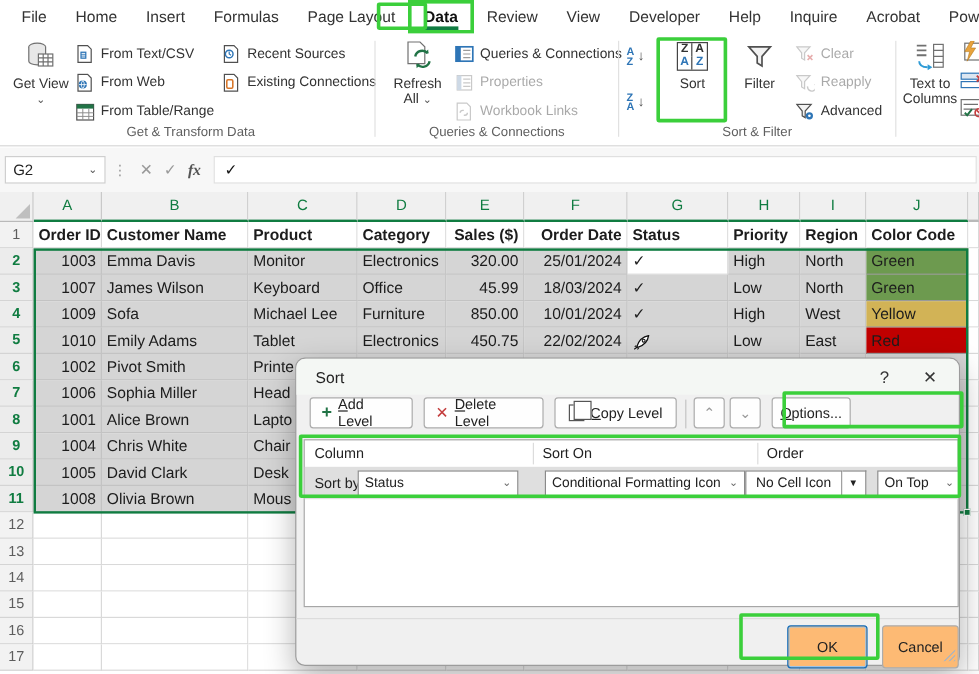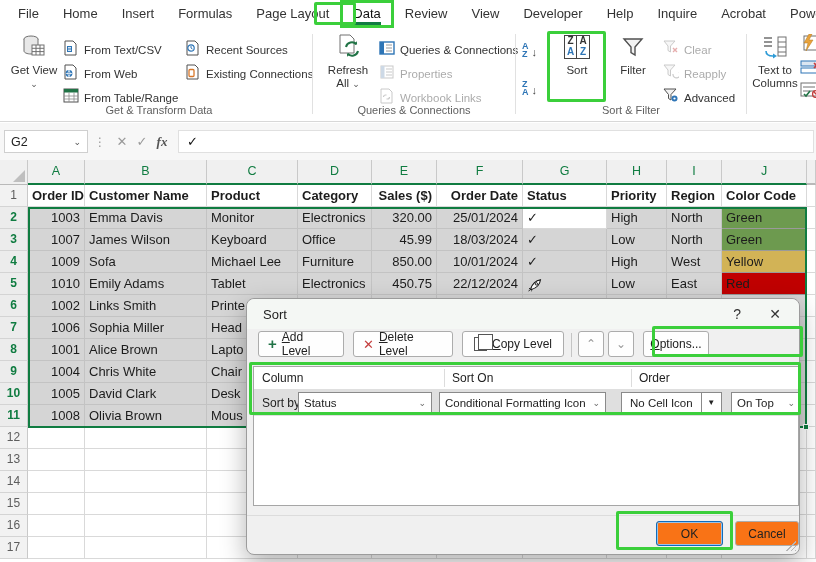--- a/index.html
+++ b/index.html
@@ -9,31 +9,31 @@
     --sel-gray:#D5D5D5;
     --ink:#1c1c1c;
   }
   *{box-sizing:border-box;margin:0;padding:0}
   html,body{width:816px;height:562px;overflow:hidden}
   body{font-family:"Liberation Sans","DejaVu Sans",sans-serif;background:#fff;position:relative;color:var(--ink);font-size:13px}
 
   
   #menubar{position:absolute;left:0;top:0;width:816px;height:28px;background:#fff;display:flex;align-items:center;padding-left:6px}
   .mtab{padding:0 12px;font-size:13px;color:#333;line-height:26px;white-space:nowrap;cursor:default;position:relative}
-  .mtab.active{font-weight:normal;color:#111;outline:3px solid var(--anno);outline-offset:-2px}
+  .mtab.active{font-weight:bold;color:#111;outline:3px solid var(--anno);outline-offset:-2px}
   .mtab.active .ul{position:absolute;left:12px;right:12px;bottom:2px;height:3px;background:var(--xl-green)}
 
   
   #ribbon{position:absolute;left:0;top:28px;width:816px;height:94px;background:#fff;border-bottom:1px solid #D8D8D8}
   .rdiv{position:absolute;top:6px;height:80px;width:1px;background:#E1E1E1}
   .glabel{position:absolute;top:76px;font-size:11px;color:#5f5f5f;text-align:center;white-space:nowrap}
   .bigbtn{position:absolute;top:4px;display:flex;flex-direction:column;align-items:center;font-size:11.5px;color:#333;text-align:center;line-height:13px}
   .bigbtn .ic{height:30px;display:flex;align-items:center;justify-content:center;margin-bottom:2px}
   .chev{font-size:9px;color:#555}
-  .smallbtn{position:absolute;display:flex;align-items:flex-end;gap:5px;font-size:11.5px;color:#333;white-space:nowrap;height:22px}
+  .smallbtn{position:absolute;display:flex;align-items:center;gap:5px;font-size:11.5px;color:#333;white-space:nowrap;height:22px}
   .smallbtn .ic{width:17px;height:17px;display:flex;align-items:center;justify-content:center}
   .disabled{opacity:.42}
   .azi{display:flex;flex-direction:column;font-weight:bold;font-size:9px;line-height:8px;color:#2E75B6;font-family:"Liberation Sans",sans-serif}
   .azarrow{font-size:11px;color:#444;margin-left:1px}
   .sorticon{width:26px;height:24px;border:1.5px solid #444;display:grid;grid-template-columns:1fr 1fr;grid-template-rows:1fr 1fr;font-weight:bold;font-size:10px;line-height:10px;text-align:center;background:#fff}
   .sorticon span:nth-child(odd){border-right:1.5px solid #444}
   .sorticon .blu{color:#2E75B6}
   .cuticons{position:absolute;left:800px;top:6px;width:16px;height:78px;overflow:hidden}
 
   
@@ -78,21 +78,21 @@
   .lhdr{position:absolute;top:0;height:22px;line-height:22px;font-size:12px;color:#222;padding-left:8px}
   .lhdr-sep{position:absolute;top:2px;height:18px;width:1px;background:#DCDCDC}
   #levelrow{position:absolute;left:0;top:22px;width:544px;height:27px;background:#DFDFDF;display:flex;align-items:center}
   #sortbylbl{position:absolute;left:8px;font-size:12px;color:#222}
   .dd{position:absolute;height:22px;background:#fff;border:1px solid #8a8a8a;display:flex;align-items:center;justify-content:space-between;padding:0 5px;font-size:11.5px;color:#222;white-space:nowrap;overflow:hidden}
   .dd .ddc{color:#6a6a6a;font-size:9px;margin-left:4px}
   #nocell{position:absolute;left:367px;height:22px;display:flex}
   #nocell .main{background:#fff;border:1px solid #8a8a8a;display:flex;align-items:center;padding:0 8px;font-size:11.5px}
   #nocell .arrow{width:20px;background:#fff;border:1px solid #8a8a8a;border-left:none;display:flex;align-items:center;justify-content:center;font-size:8px;color:#222}
   #dlg-sep{position:absolute;left:0;right:0;top:216px;height:1px;background:#DCDCDC}
-  .okbtn,.cancelbtn{position:absolute;top:222px;height:25px;background:#f97316;border:1px solid #ACACAC;border-radius:3px;font-size:12px;color:#222;display:flex;align-items:center;justify-content:center}
+  .okbtn,.cancelbtn{position:absolute;top:222px;height:36px;background:#fdba74;border:1px solid #ACACAC;border-radius:3px;font-size:12px;color:#222;display:flex;align-items:center;justify-content:center}
   .okbtn{left:409px;width:67px;border:1px solid #0F6CBD;box-shadow:inset 0 0 0 1px #9cc3e5}
   .cancelbtn{left:488px;width:64px}
   #grip{position:absolute;right:3px;bottom:3px;width:10px;height:10px;background:
     linear-gradient(135deg,transparent 50%,#b5b5b5 50% 57%,transparent 57% 71%,#b5b5b5 71% 78%,transparent 78% 92%,#b5b5b5 92%)}
 
   
   .anno{position:absolute;border:3px solid var(--anno);z-index:30;pointer-events:none;border-radius:2px}
 
   svg{display:block}
 </style>
@@ -393,33 +393,33 @@
       <div class="c sel">High</div>
       <div class="c sel">West</div>
       <div class="c sel" style="background: rgb(210, 179, 86); border-right-color: rgb(154, 154, 154); border-bottom-color: rgb(154, 154, 154);">Yellow</div>
       <div class="c"></div>
       <div class="rowhdr sel">5</div>
       <div class="c sel r">1010</div>
       <div class="c sel">Emily Adams</div>
       <div class="c sel">Tablet</div>
       <div class="c sel">Electronics</div>
       <div class="c sel r">450.75</div>
-      <div class="c sel r">22/12/2024</div>
+      <div class="c sel r">22/02/2024</div>
       <div class="c sel"><svg width="15" height="14" viewBox="0 0 20 18" style="display:inline-block;vertical-align:middle">
           <path d="M5 14C7 8 12 3 18 2c-.8 6-5.5 11-12 13z" fill="#fff" stroke="#111" stroke-width="1.4"></path>
           <circle cx="12.5" cy="7.5" r="1.6" fill="none" stroke="#111" stroke-width="1.2"></circle>
           <path d="M5.5 14.5L2 17M7 15.8l-1.5 1.4M4.2 13l-1.6 1.4" stroke="#111" stroke-width="1.2"></path>
         </svg></div>
       <div class="c sel">Low</div>
       <div class="c sel">East</div>
       <div class="c sel" style="background: rgb(192, 0, 0); border-right-color: rgb(154, 154, 154); border-bottom-color: rgb(154, 154, 154);">Red</div>
       <div class="c"></div>
       <div class="rowhdr sel">6</div>
       <div class="c sel r">1002</div>
-      <div class="c sel">Links Smith</div>
+      <div class="c sel">Pivot Smith</div>
       <div class="c sel">Printe</div>
       <div class="c sel"></div>
       <div class="c sel r"></div>
       <div class="c sel r"></div>
       <div class="c sel"></div>
       <div class="c sel"></div>
       <div class="c sel"></div>
       <div class="c sel"></div>
       <div class="c"></div>
       <div class="rowhdr sel">7</div>
@@ -593,21 +593,21 @@
     <div class="lhdr" style="left:190px;width:185px">Sort On</div>
     <div class="lhdr-sep" style="left:377px"></div>
     <div class="lhdr" style="left:377px;width:160px">Order</div>
 
     <div id="levelrow">
       <span id="sortbylbl">Sort by</span>
       <div class="dd" style="left:44px;width:134px">
         <span>Status</span>
         <span class="ddc">⌄</span>
       </div>
-      <div class="dd" style="left:185px;width:167px">
+      <div class="dd" style="left:200px;width:167px">
         <span>Conditional Formatting Icon</span>
         <span class="ddc">⌄</span>
       </div>
       <div id="nocell">
         <span class="main">No Cell Icon</span>
         <span class="arrow">▼</span>
       </div>
       <div class="dd" style="left:477px;width:70px">
         <span>On Top</span>
         <span class="ddc">⌄</span>

